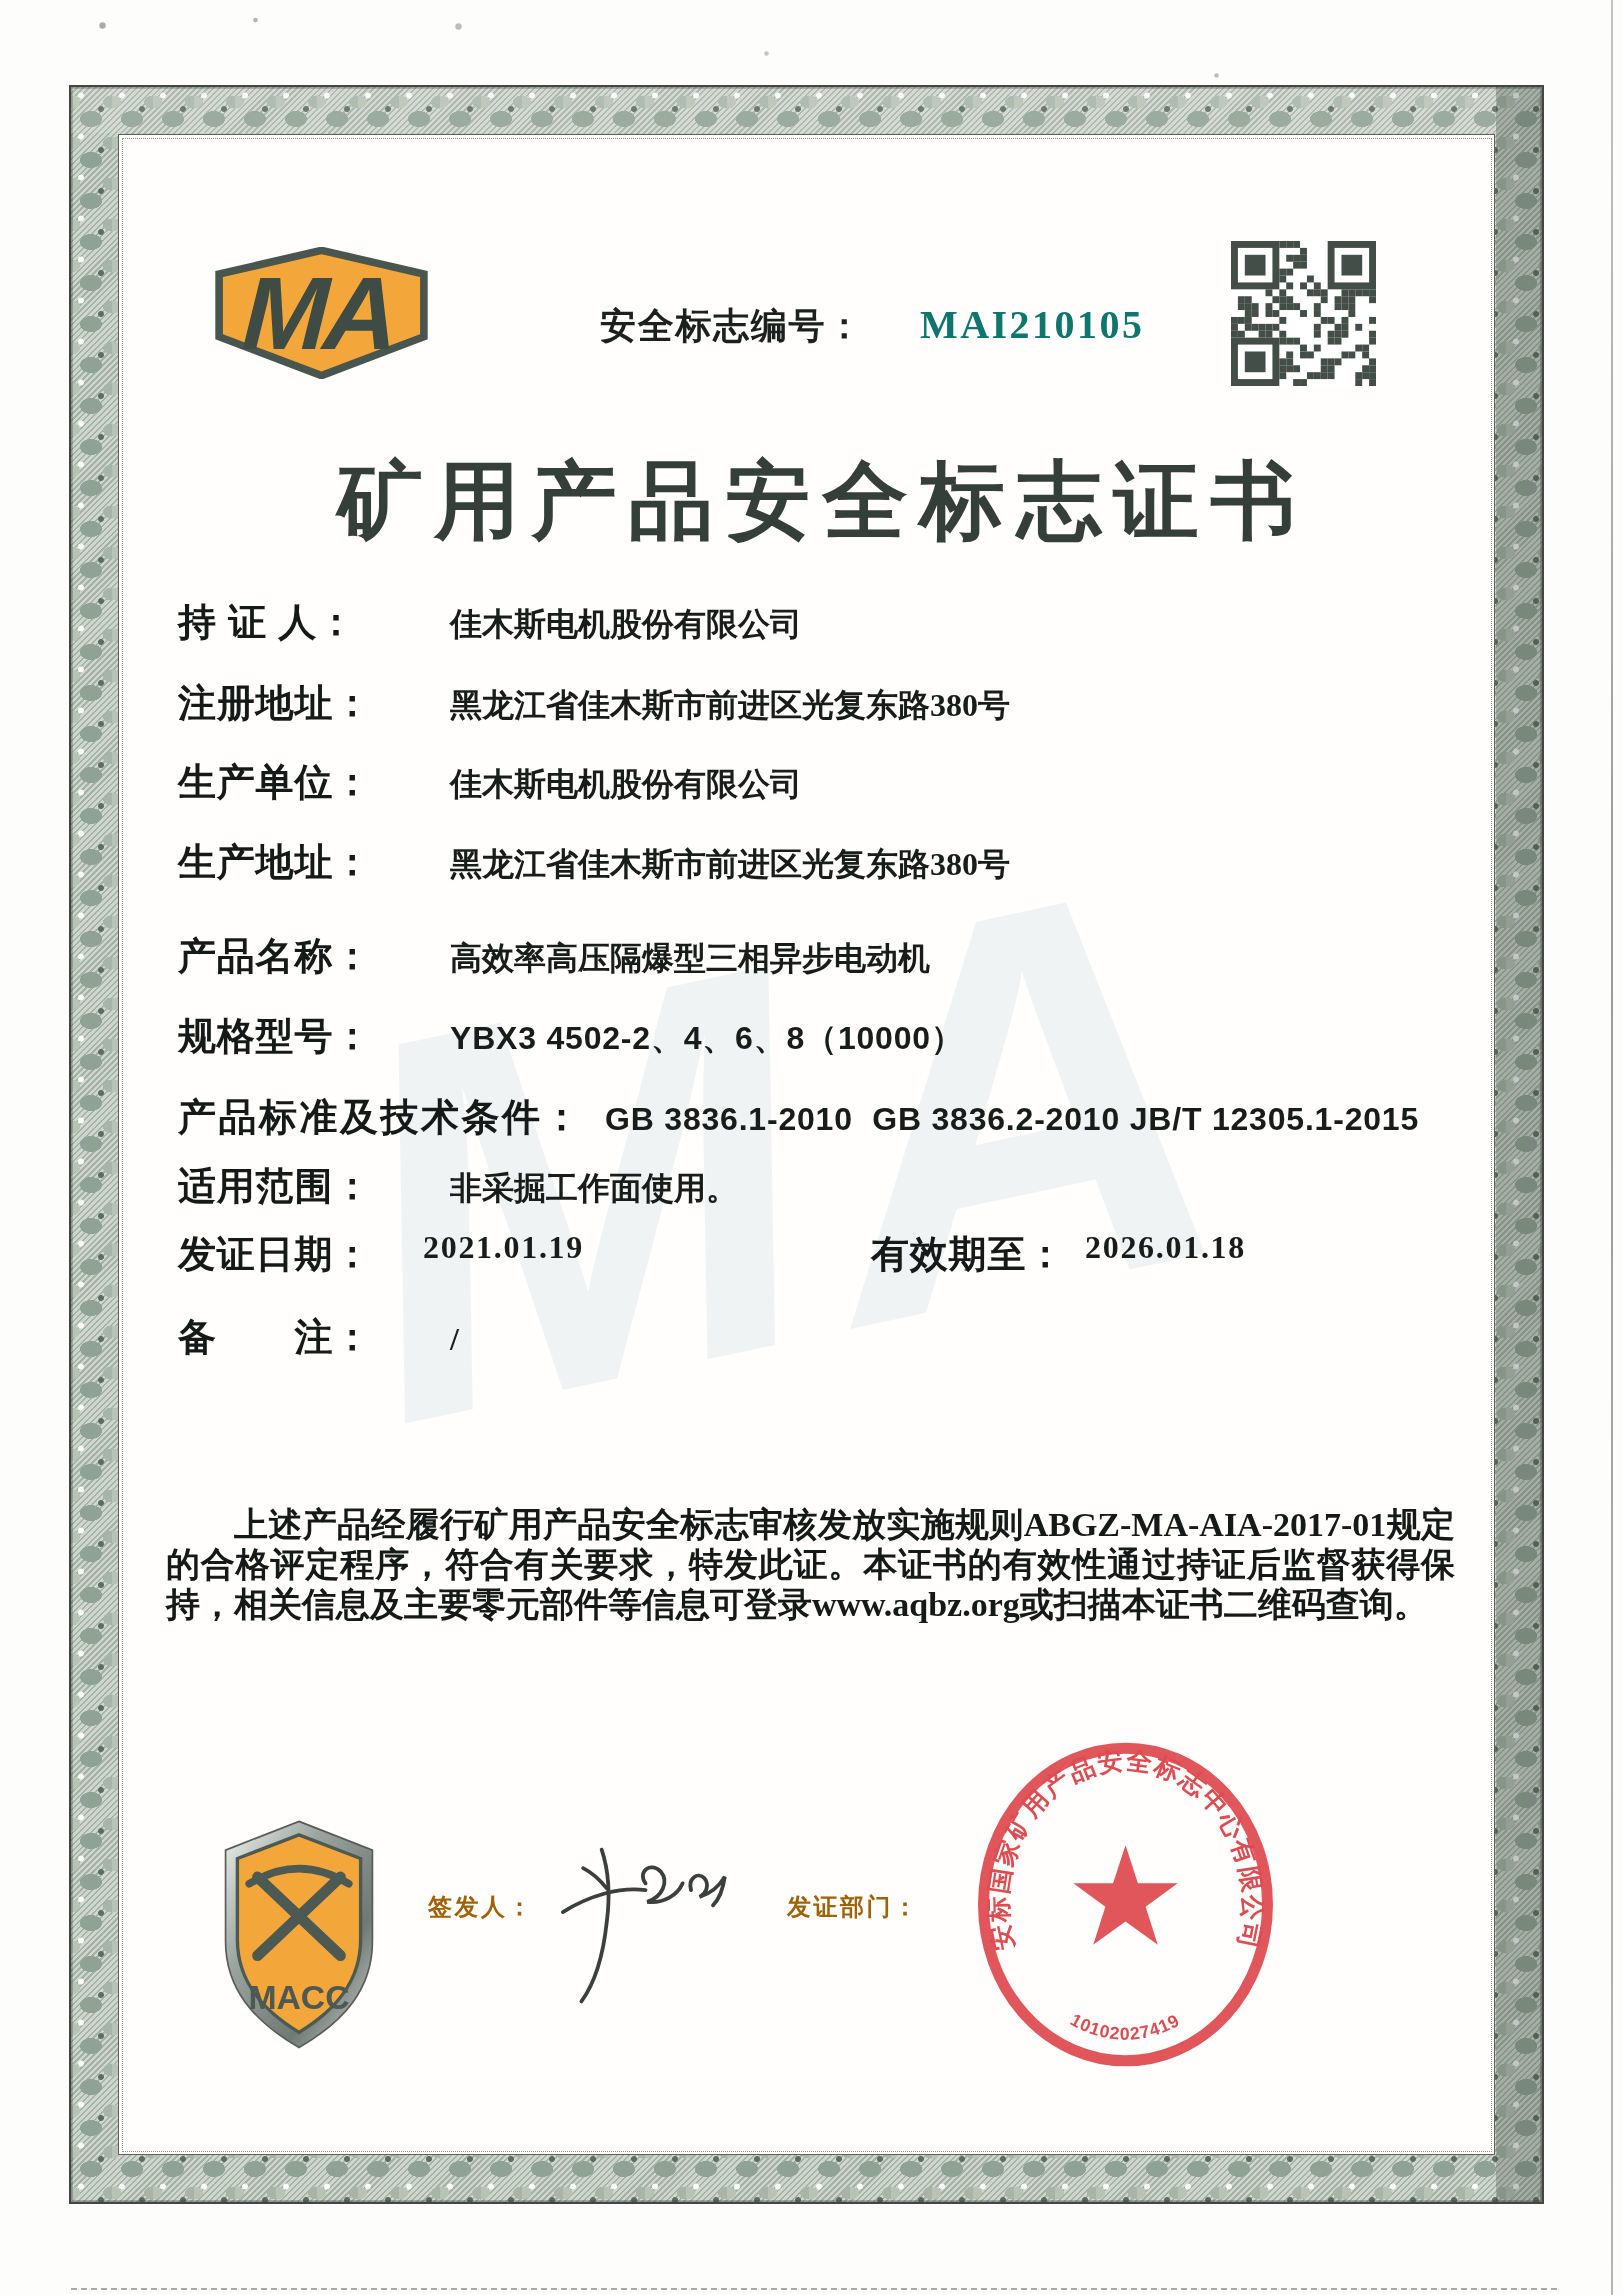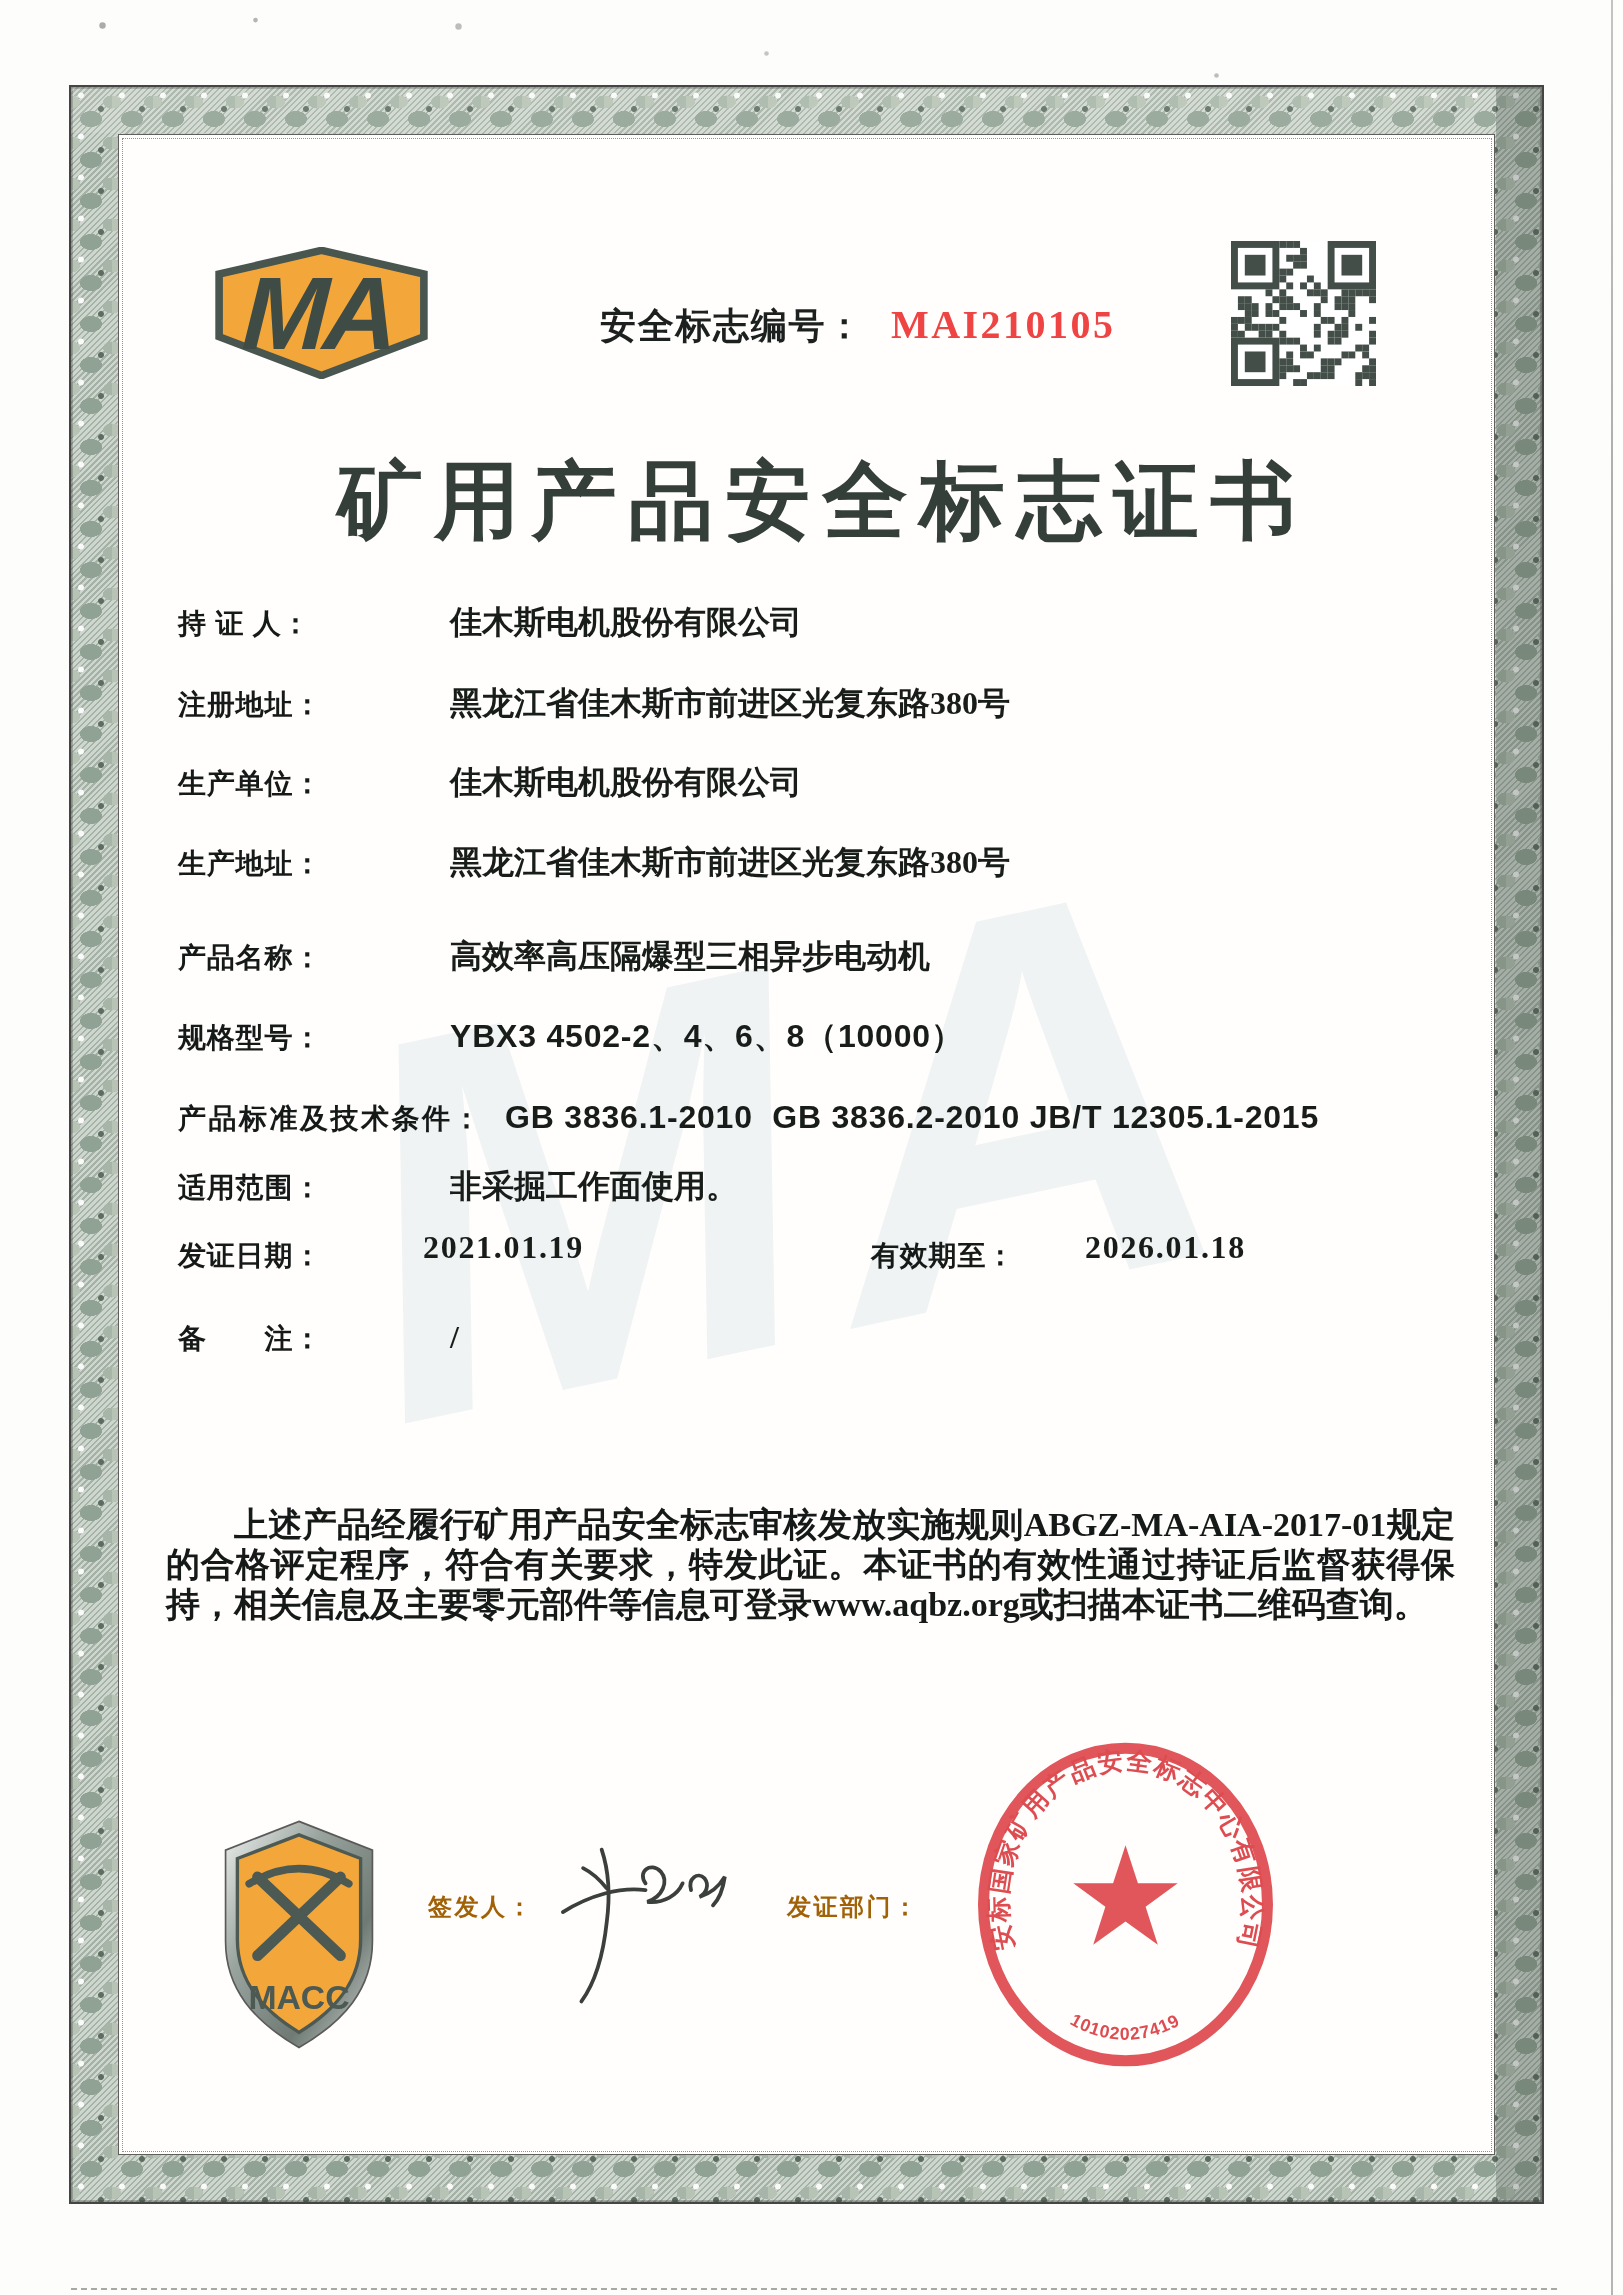--- a/index.html
+++ b/index.html
@@ -44,30 +44,30 @@
         font-weight:900;font-style:italic;letter-spacing:25px;color:rgba(165,188,205,.17);
         transform:rotate(-12deg);user-select:none;z-index:0;}
 
   .layer{position:absolute;inset:0;z-index:1;}
 
   .ma-logo{position:absolute;left:95px;top:112px;width:215px;height:132px;}
 
   .cert-line{position:absolute;left:481px;top:166px;display:flex;align-items:baseline;gap:27px;}
   .cert-label{font-size:36px;font-weight:900;letter-spacing:1.7px;color:#1c211f;}
   .cert-value{font-size:40px;font-weight:700;font-family:"Liberation Serif",serif;
-        letter-spacing:2.5px;color:#ef4444;}
+        letter-spacing:2.5px;color:#0f766e;margin-left:29px;}
 
   .qr{position:absolute;left:1112px;top:106px;width:145px;height:145px;}
 
   .title{position:absolute;left:0;right:0;top:309px;text-align:center;
         font-family:"Liberation Serif",serif;font-weight:900;font-size:85px;
         letter-spacing:12px;color:#353f3a;padding-left:32px;}
 
   .row{position:absolute;left:59px;width:1294px;display:flex;align-items:baseline;}
-  .lbl{font-size:28px;font-weight:900;color:#15191780;color:#151917;flex:0 0 272px;letter-spacing:0.8px;margin-top:8px;}
+  .lbl{font-size:38px;font-weight:900;color:#15191780;color:#151917;flex:0 0 272px;letter-spacing:0.8px;}
   .row.wide .lbl{flex:0 0 auto;margin-right:22px;letter-spacing:2.5px;text-align:center;}
   .val{font-size:32px;font-weight:700;color:#181d1a;}
   .val-cn{font-family:"Liberation Serif",serif;}
   .val-en{font-family:"Liberation Sans",sans-serif;letter-spacing:0.8px;white-space:pre;}
   .val-date{font-family:"Liberation Serif",serif;letter-spacing:1.7px;}
 
   .row-dates{position:absolute;left:59px;width:1294px;height:51px;}
   .row-dates .lbl{position:absolute;flex:none;}
   .row-dates .val{position:absolute;}
   .pos-issue-lbl{left:0;top:0;}

